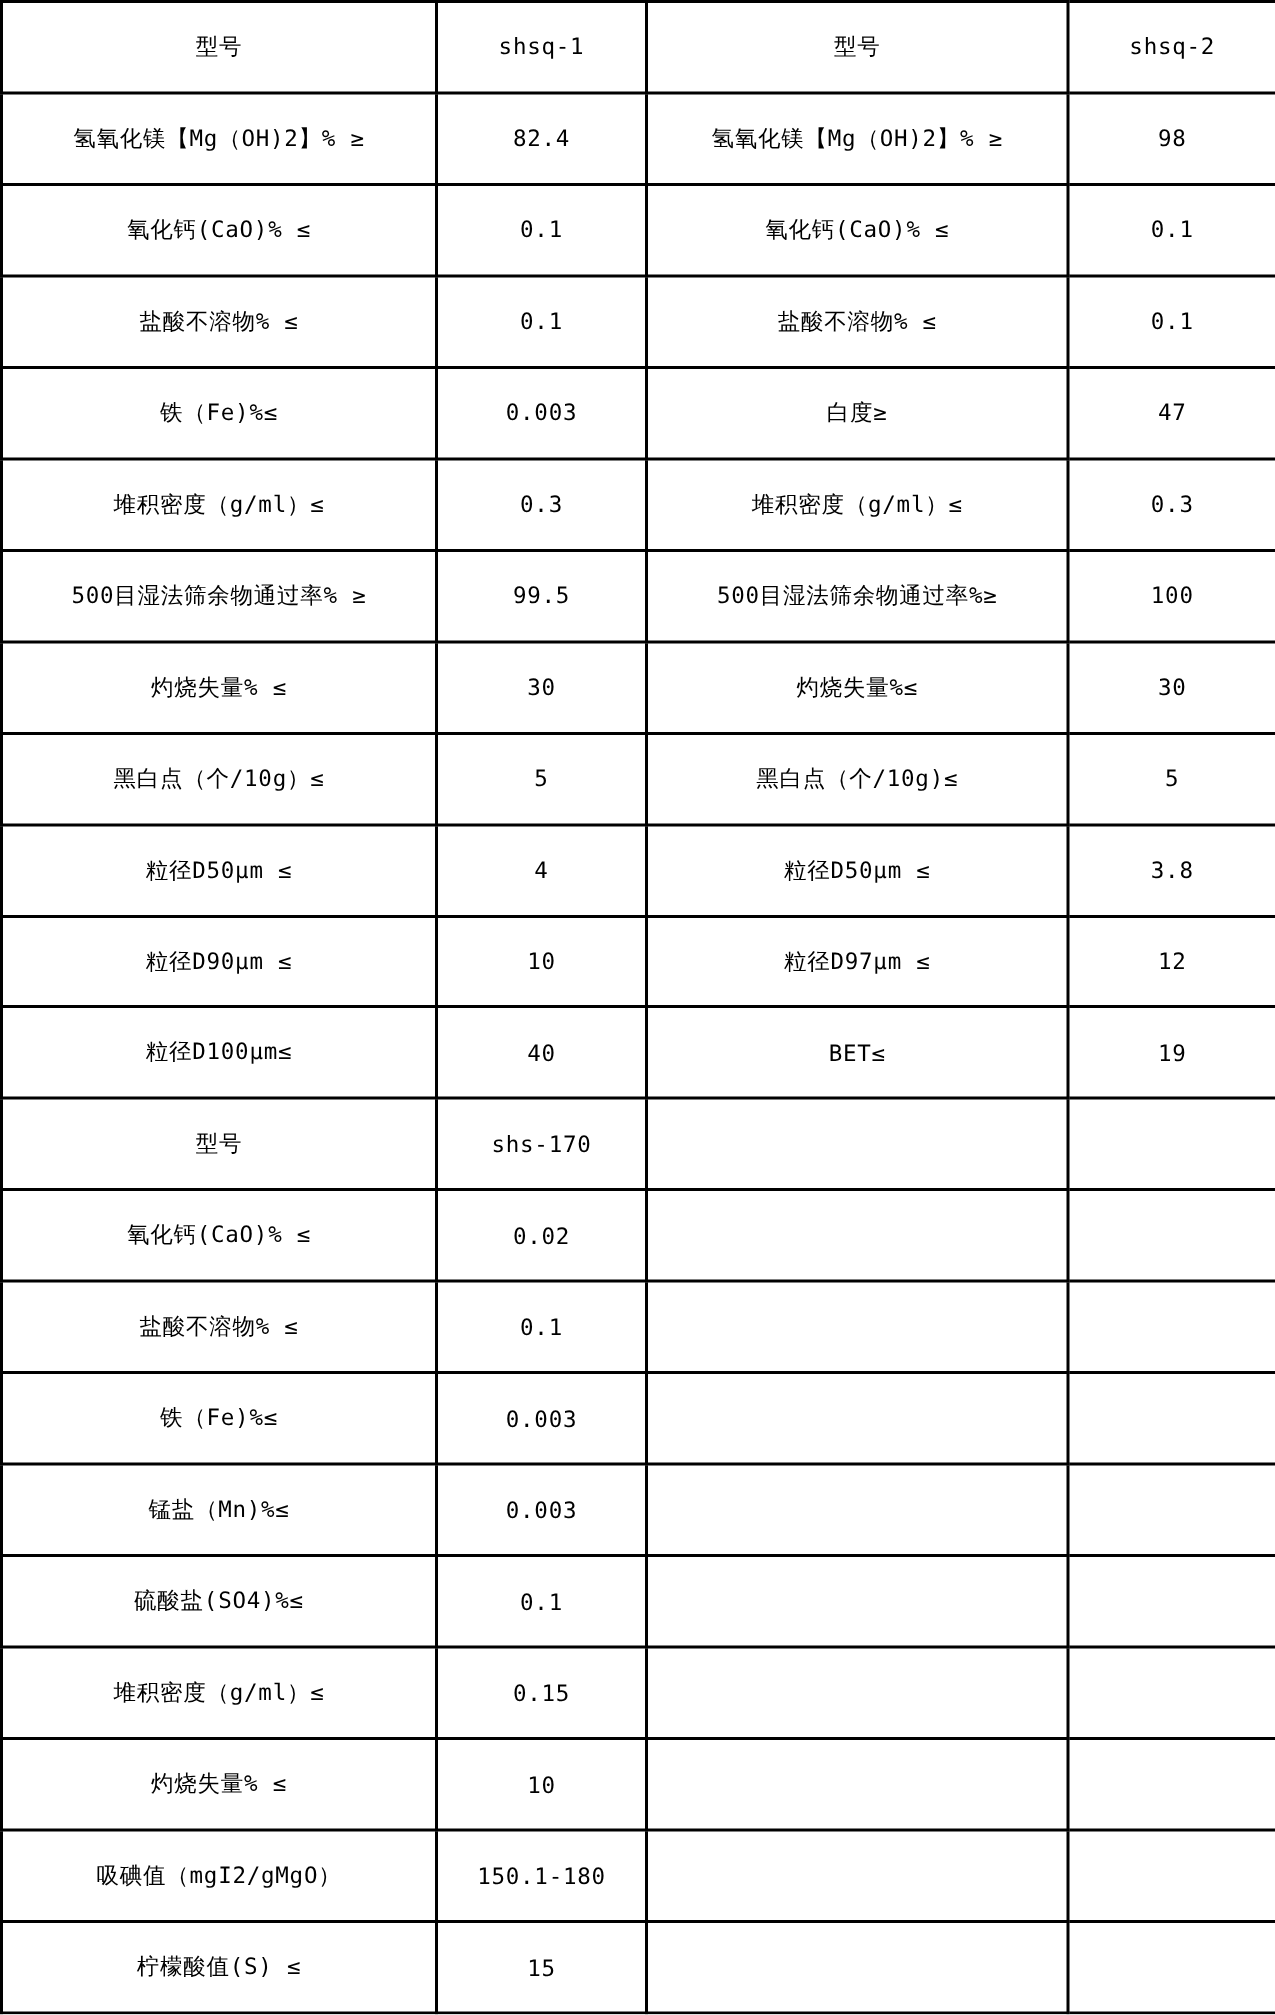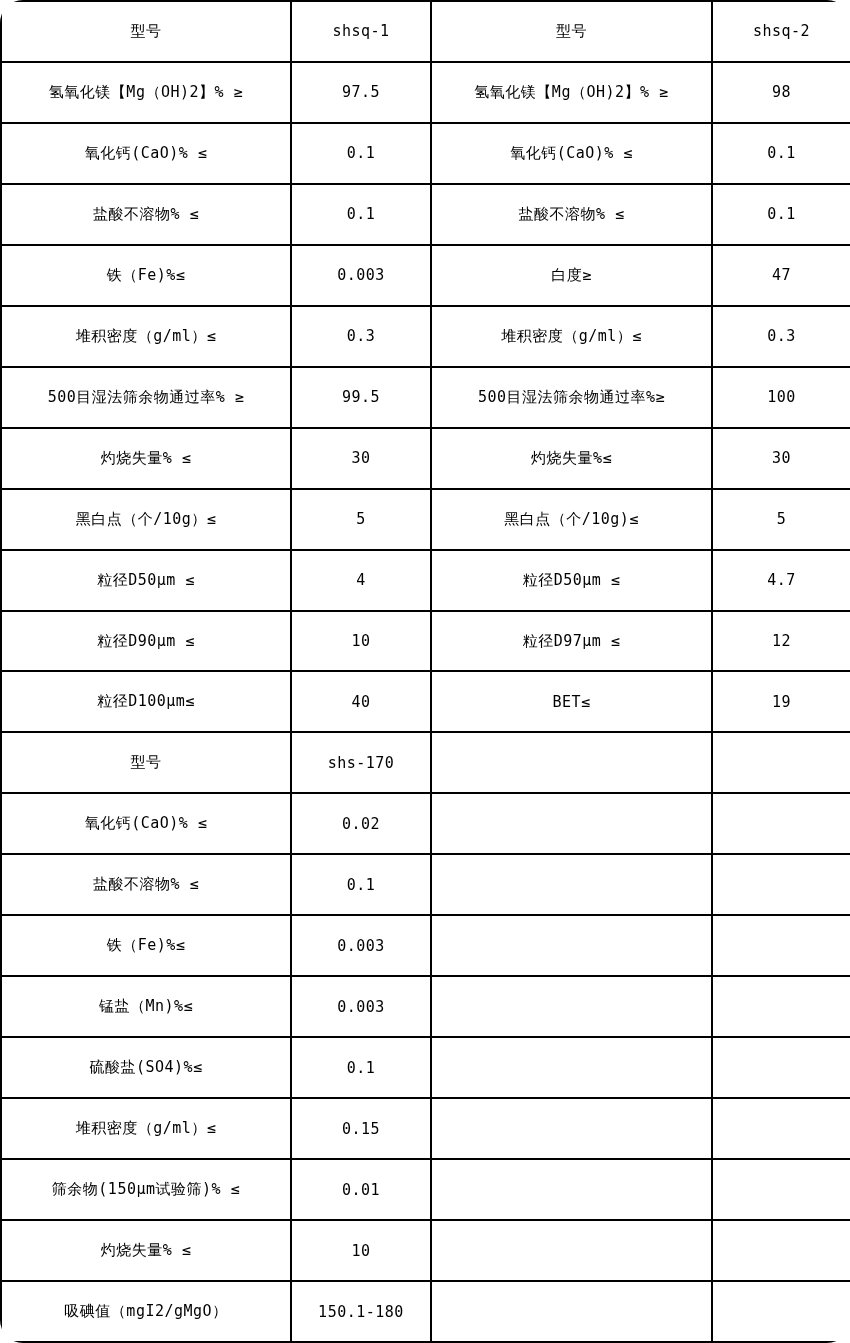--- a/index.html
+++ b/index.html
@@ -5,21 +5,20 @@
   html, body {
     margin: 0;
     padding: 0;
     background: #ffffff;
   }
   .page {
     width: 850px;
     height: 1343px;
     background: #ffffff;
     overflow: hidden;
-    border-radius: 23px;
   }
   table.spec {
     width: 850px;
     height: 1343px;
     border-collapse: collapse;
     table-layout: fixed;
     font-family: "DejaVu Sans Mono", "Liberation Mono", monospace;
     font-size: 15px;
     color: #000000;
   }
@@ -51,21 +50,21 @@
     <tbody>
 
     <tr>
           <td>型号</td>
           <td>shsq-1</td>
           <td>型号</td>
           <td>shsq-2</td>
         </tr>
         <tr>
           <td>氢氧化镁【Mg（OH)2】% ≥</td>
-          <td>97.5</td>
+          <td>82.4</td>
           <td>氢氧化镁【Mg（OH)2】% ≥</td>
           <td>98</td>
         </tr>
         <tr>
           <td>氧化钙(CaO)% ≤</td>
           <td>0.1</td>
           <td>氧化钙(CaO)% ≤</td>
           <td>0.1</td>
         </tr>
         <tr>
@@ -101,21 +100,21 @@
         <tr>
           <td>黑白点（个/10g）≤</td>
           <td>5</td>
           <td>黑白点（个/10g)≤</td>
           <td>5</td>
         </tr>
         <tr>
           <td>粒径D50μm ≤</td>
           <td>4</td>
           <td>粒径D50μm ≤</td>
-          <td>4.7</td>
+          <td>3.8</td>
         </tr>
         <tr>
           <td>粒径D90μm ≤</td>
           <td>10</td>
           <td>粒径D97μm ≤</td>
           <td>12</td>
         </tr>
         <tr>
           <td>粒径D100μm≤</td>
           <td>40</td>
@@ -158,32 +157,32 @@
           <td></td>
           <td></td>
         </tr>
         <tr>
           <td>堆积密度（g/ml）≤</td>
           <td>0.15</td>
           <td></td>
           <td></td>
         </tr>
         <tr>
-          <td>筛余物(150μm试验筛)% ≤</td>
-          <td>0.01</td>
-          <td></td>
-          <td></td>
-        </tr>
-        <tr>
           <td>灼烧失量% ≤</td>
           <td>10</td>
           <td></td>
           <td></td>
         </tr>
         <tr>
           <td>吸碘值（mgI2/gMgO）</td>
           <td>150.1-180</td>
           <td></td>
           <td></td>
         </tr>
+        <tr>
+          <td>柠檬酸值(S) ≤</td>
+          <td>15</td>
+          <td></td>
+          <td></td>
+        </tr>
       </tbody>
   </table>
 </div>
 
 </body></html>

